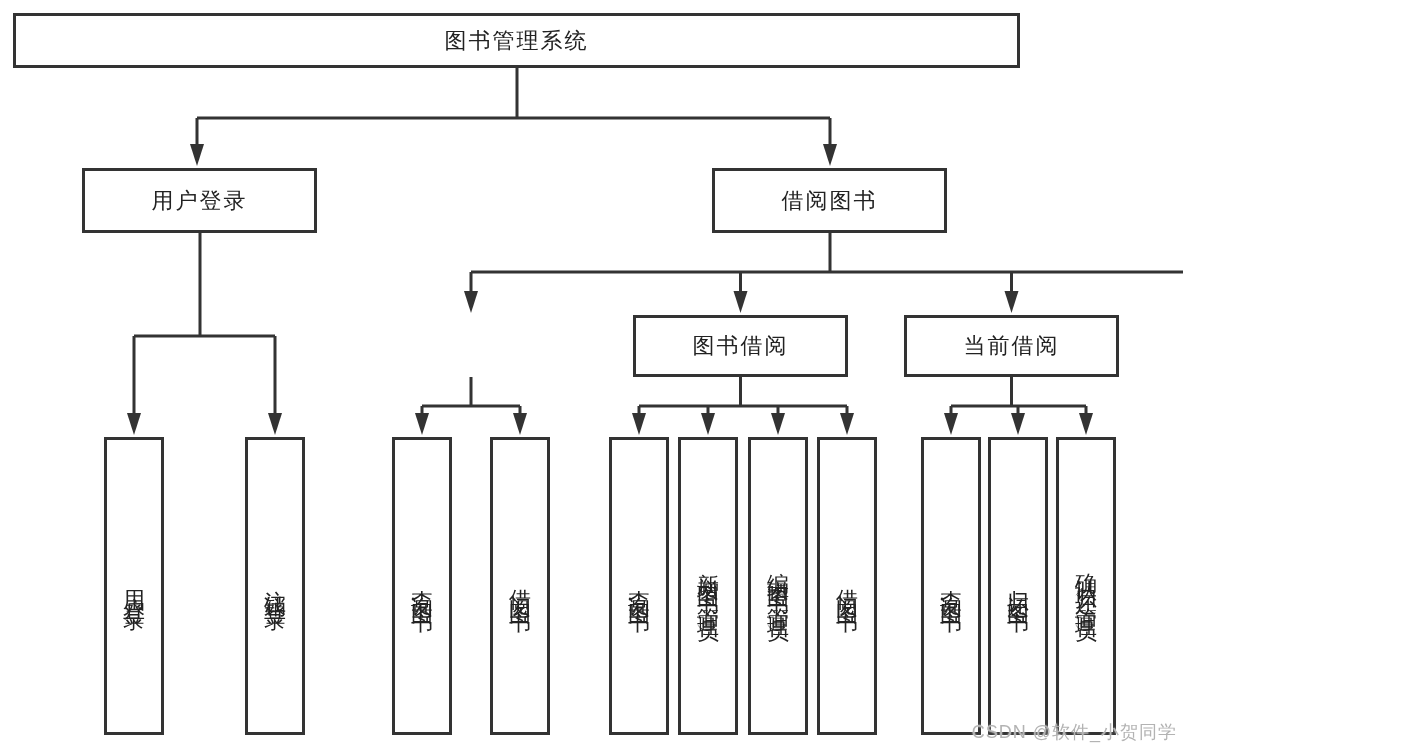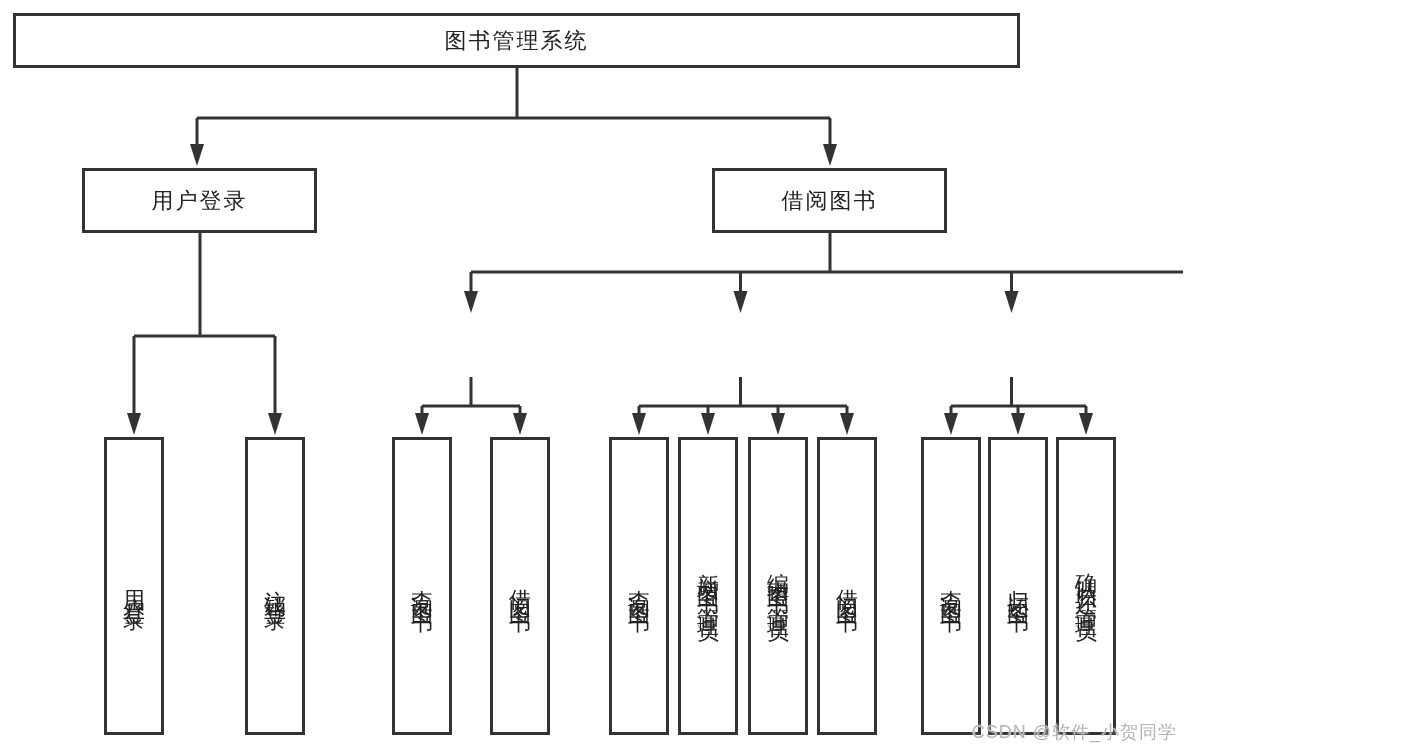--- a/index.html
+++ b/index.html
@@ -71,20 +71,22 @@
       <polygon points="1218,413 1232,413 1225,435"></polygon>
       <polygon points="1334,413 1348,413 1341,435"></polygon>
     </g>
   </svg>
 
   <div class="box" style="left:13px;top:13px;width:1007px;height:55px">图书管理系统</div>
 
   <div class="box" style="left:82px;top:168px;width:235px;height:65px">用户登录</div>
   <div class="box" style="left:712px;top:168px;width:235px;height:65px">借阅图书</div>
 
+  <div class="box" style="left:633px;top:315px;width:215px;height:62px">图书借阅</div>
+  <div class="box" style="left:904px;top:315px;width:215px;height:62px">当前借阅</div>
 
   <div class="leaf" style="left:104px">
     <span class="vtext">用户登录</span>
   </div>
   <div class="leaf" style="left:245px">
     <span class="vtext">注销登录</span>
   </div>
   <div class="leaf" style="left:392px">
     <span class="vtext">查询图书</span>
   </div>

